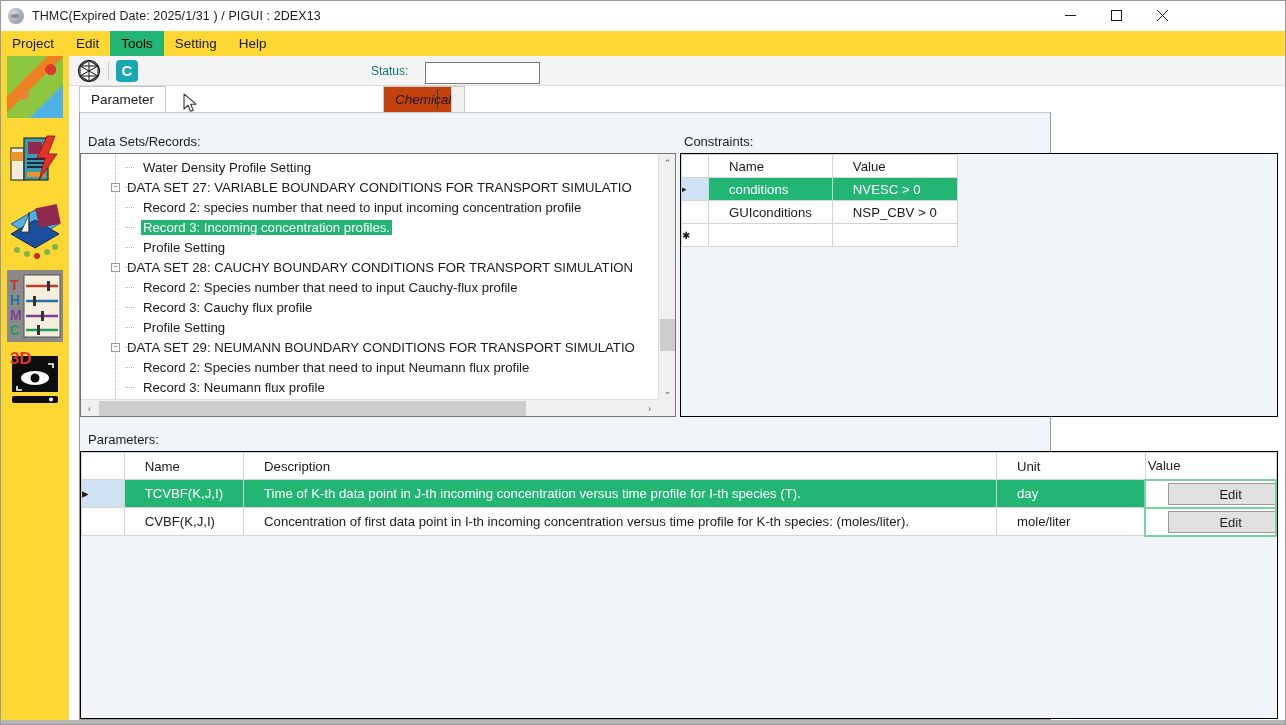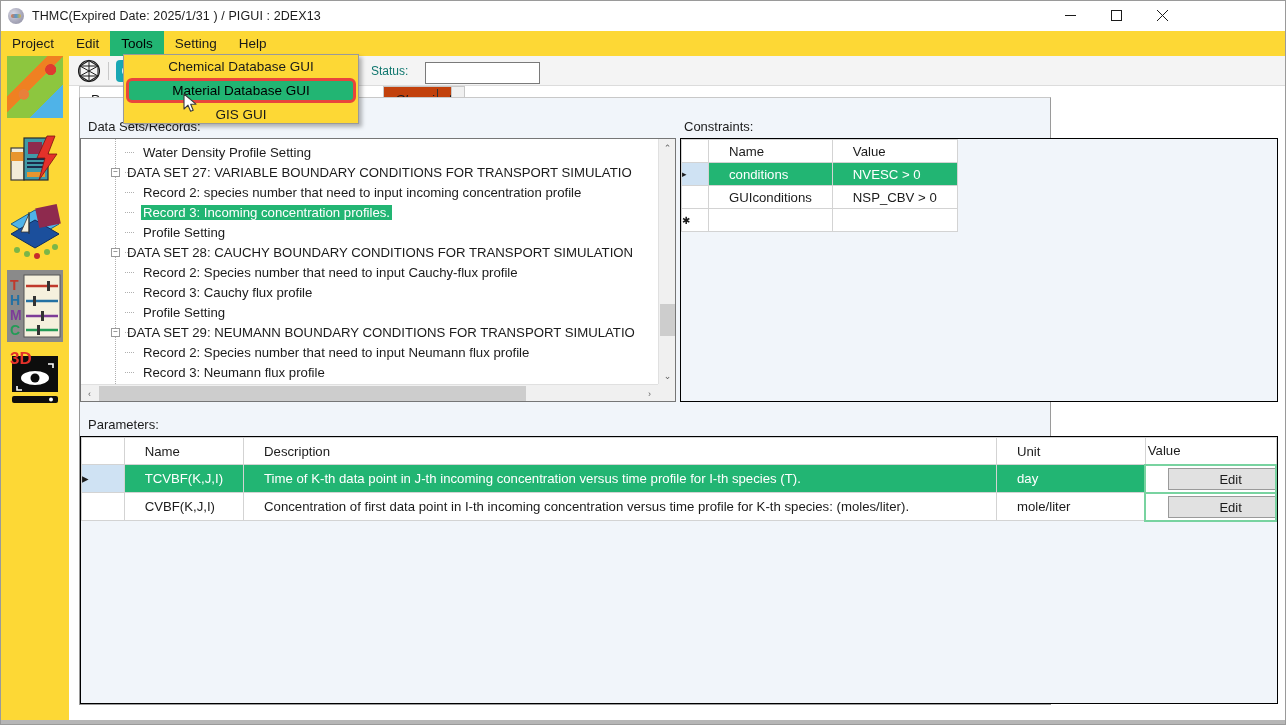--- a/index.html
+++ b/index.html
@@ -113,21 +113,21 @@
   }
   #tab-parameter { left: 0px; }
   #tab-chemical { left: 304px; background: #c2410c; font-style: italic; }
   #tab-extra { left: 372px; width: 14px; padding: 0; background: #f0f0f0; }
   #tab-caret {
     position: absolute; left: 358px; top: 3px; width: 1px; height: 20px; background: #333;
   }
 
   
   #content {
-    position: absolute; left: 78px; top: 96px; width: 972px; height: 608px;
+    position: absolute; left: 78px; top: 111px; width: 972px; height: 608px;
     background: #f1f5fa; border: 1px solid #9a9a9a; border-top: 1px solid #c8c8c8;
   }
 
   .section-label {
     position: absolute; font-size: 13px; color: #1b1b1b;
   }
   #lbl-datasets { left: 8px; top: 21px; }
   #lbl-constraints { left: 604px; top: 21px; }
   #lbl-parameters { left: 8px; top: 319px; }
 
@@ -534,25 +534,20 @@
             <td class="p-value">
               <button class="edit-btn">Edit</button>
             </td>
           </tr>
         </tbody>
       </table>
     </div>
 
   </div>
 
-  <div id="dropdown">
-    <div class="dd-item">Chemical Database GUI</div>
-    <div class="dd-item hl">Material Database GUI</div>
-    <div class="dd-item">GIS GUI</div>
-  </div>
 
   <div id="cursor">
     <svg width="16" height="22" viewBox="0 0 16 22">
       <path d="M1,1 L1,16 L5,12.2 L7.6,18.3 L10.2,17.2 L7.7,11.3 L13,11.2 Z" fill="#ffffff" stroke="#3a3a3a" stroke-width="1.1" stroke-linejoin="round"></path>
     </svg>
   </div>
 
   <div id="bottom-strip"></div>
 </div>
 

